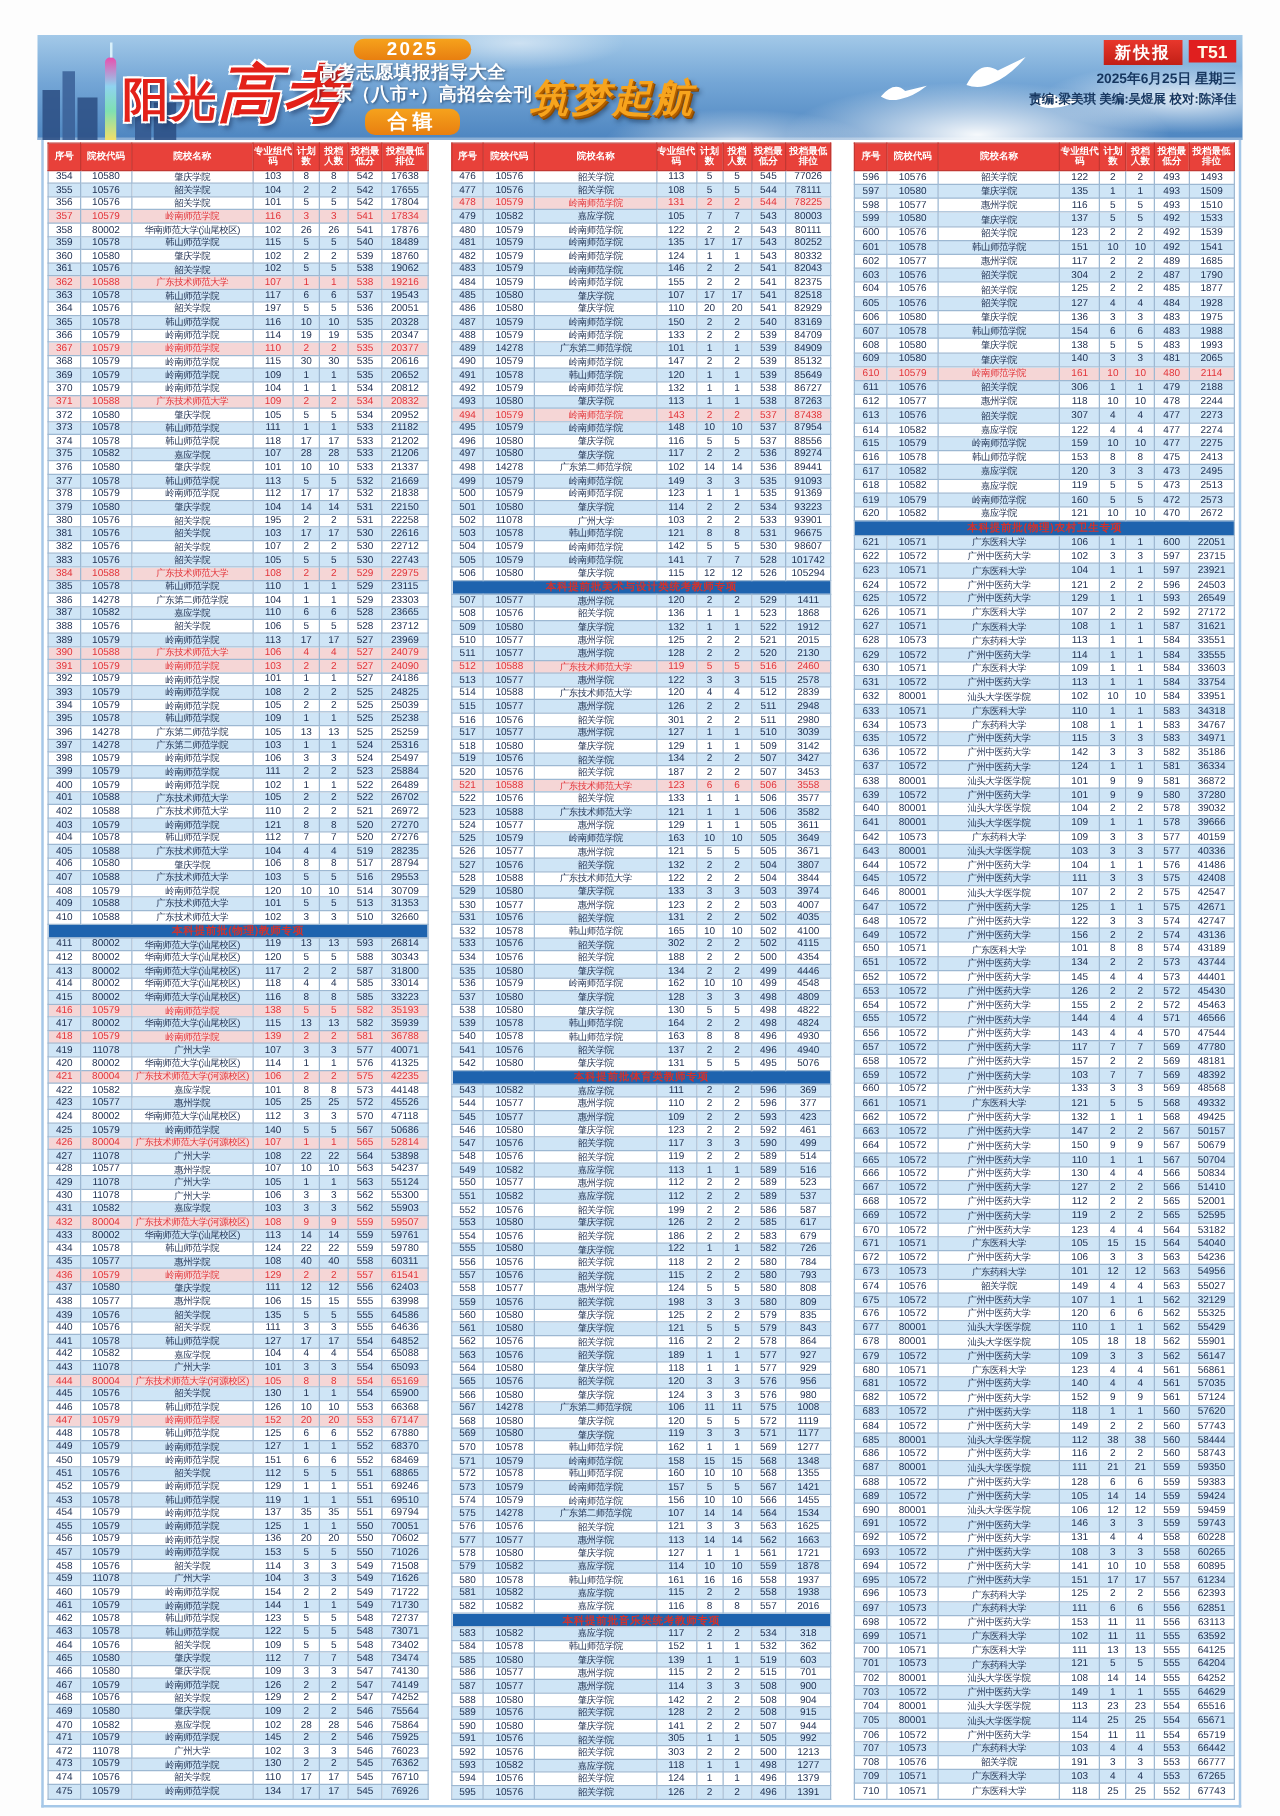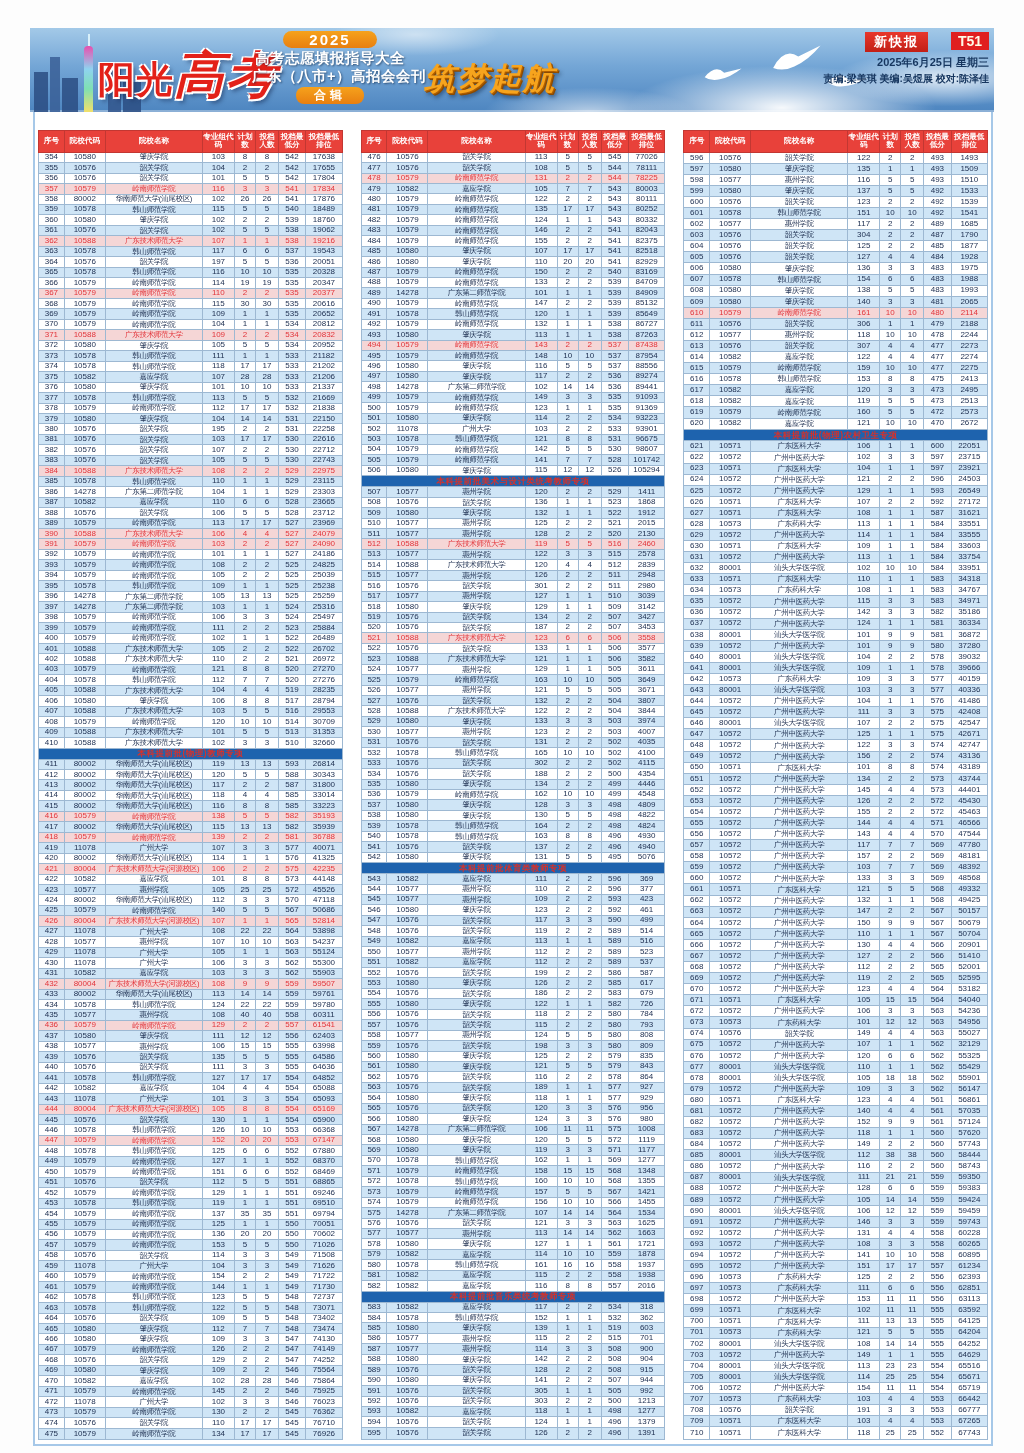--- a/index.html
+++ b/index.html
@@ -27,40 +27,40 @@
   .masthead{position:absolute;left:68px;top:14px;color:#e32119;font-weight:700;white-space:nowrap;
     text-shadow:-1.5px -1.5px 0 #fff,1.5px -1.5px 0 #fff,-1.5px 1.5px 0 #fff,1.5px 1.5px 0 #fff,3px 4px 4px rgba(20,40,80,.55);}
   .masthead .m1{font-size:37px;letter-spacing:1px;}
   .masthead .m2{font-size:50px;font-family:"Liberation Serif","DejaVu Serif",serif;font-style:italic;letter-spacing:2px;}
   .midblock{position:absolute;left:222px;top:3px;width:156px;text-align:center;}
   .year-pill{display:inline-block;background:linear-gradient(180deg,#f6a21c,#e87f10);color:#fff;font-weight:900;
     font-size:15px;padding:0 26px;border-radius:9px;letter-spacing:2px;}
   .midblock .sub{color:#fff;font-weight:900;font-size:14.5px;line-height:1.25;letter-spacing:.5px;
     text-shadow:1px 1px 2px rgba(10,30,60,.6);white-space:nowrap;}
   .edition-pill{display:inline-block;background:linear-gradient(180deg,#f6a21c,#e87f10);color:#fff;font-weight:900;
-    font-size:12px;padding:0 18px;border-radius:8px;margin-top:2px;letter-spacing:4px;}
+    font-size:16px;padding:0 18px;border-radius:8px;margin-top:2px;letter-spacing:4px;}
   .slogan{position:absolute;left:394px;top:30px;font-size:31px;font-weight:900;font-style:italic;color:#f7a41d;
     letter-spacing:2px;white-space:nowrap;
     text-shadow:1px 1px 0 #b05e00,2px 2px 0 #8a4a00,3px 4px 4px rgba(10,30,60,.6);}
   .data-tag{position:absolute;left:528px;top:22px;color:#fff;white-space:nowrap;}
   .data-tag .br{font-size:44px;font-weight:700;vertical-align:-6px;line-height:1;}
   .data-tag .lbl{font-size:28px;font-weight:900;letter-spacing:2px;vertical-align:4px;text-shadow:1px 2px 3px rgba(10,30,60,.5);}
   .data-tag .yr{font-size:14px;font-weight:900;color:#f08519;vertical-align:6px;text-shadow:0 1px 2px rgba(10,30,60,.4);}
   .doves{position:absolute;left:660px;top:6px;width:210px;height:70px;}
   .doves svg{position:absolute;}
   .paperinfo{position:absolute;right:5px;top:4px;text-align:right;}
   .badge-paper{display:inline-block;background:linear-gradient(180deg,#e8372c,#c21f16);color:#fff;
     font-weight:900;font-size:13px;padding:1px 9px;letter-spacing:2px;}
   .badge-page{display:inline-block;background:#e01f1f;color:#fffbe8;font-weight:900;font-size:14px;
-    padding:1px 7px;margin-left:23px;}
+    padding:1px 7px;margin-left:5px;}
   .dateline{color:#16365f;font-size:11px;font-weight:700;margin-top:3px;}
   .staffline{color:#16365f;font-size:10px;font-weight:700;margin-top:2px;}
   
   .content{position:absolute;left:33px;right:31px;top:112px;bottom:7px;
-    border:2px solid #a6c8e8;border-top:none;padding:18px 3px 4px;display:flex;gap:18px;background:#fff;}
+    border:2px solid #a6c8e8;border-top:none;padding:2px 3px 4px;display:flex;gap:18px;background:#fff;}
   .col{flex:1;display:flex;}
   table.data-table{width:100%;height:100%;border-collapse:collapse;table-layout:fixed;background:#fff;
     border:1.5px solid #44688e;}
   table.data-table th{background:#e8413a;color:#fff;font-weight:700;font-size:7.6px;line-height:1.1;
     padding:2px 0;border:1px solid #c23732;}
   table.data-table td{border:1px solid #9db8d2;text-align:center;font-size:8px;line-height:1.05;
     padding:0;color:#1b2c4e;white-space:nowrap;overflow:hidden;}
   table.data-table td:nth-child(3){font-size:7.5px;letter-spacing:-.3px;}
   tr.alt td{background:#cfe5f6;}
   tr.hl td{background:#f5d6d6 !important;color:#e2343a;}
@@ -3334,21 +3334,21 @@
               <td>50704</td>
             </tr>
             <tr class="">
               <td>666</td>
               <td>10572</td>
               <td>广州中医药大学</td>
               <td>130</td>
               <td>4</td>
               <td>4</td>
               <td>566</td>
-              <td>20901</td>
+              <td>50834</td>
             </tr>
             <tr class="alt">
               <td>667</td>
               <td>10572</td>
               <td>广州中医药大学</td>
               <td>127</td>
               <td>2</td>
               <td>2</td>
               <td>566</td>
               <td>51410</td>

